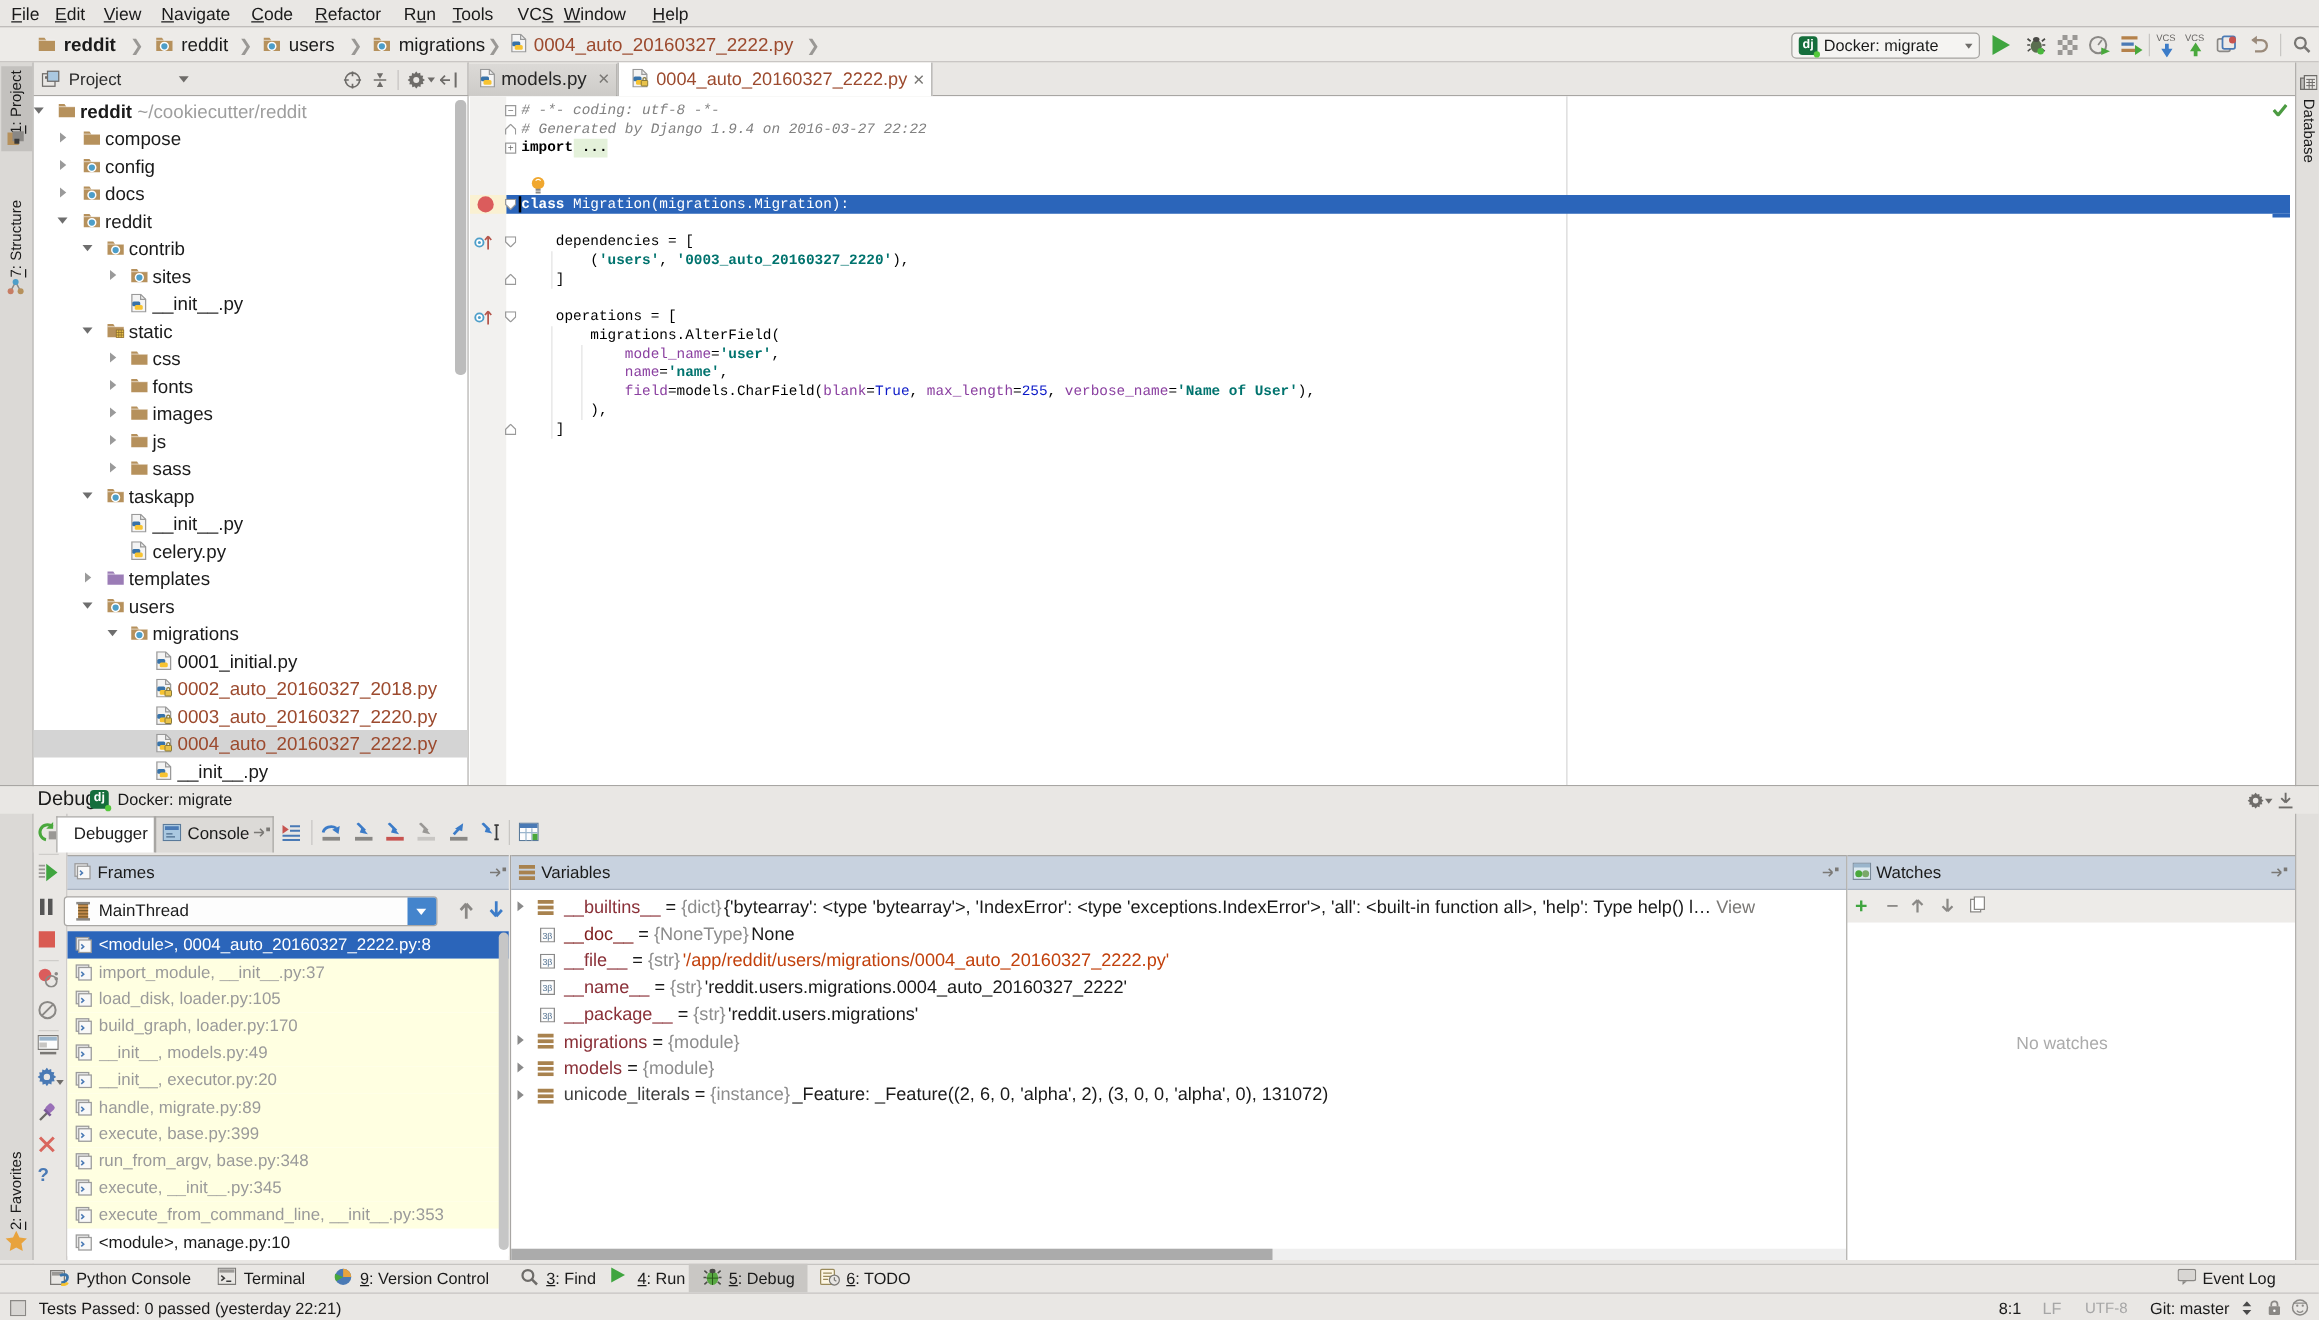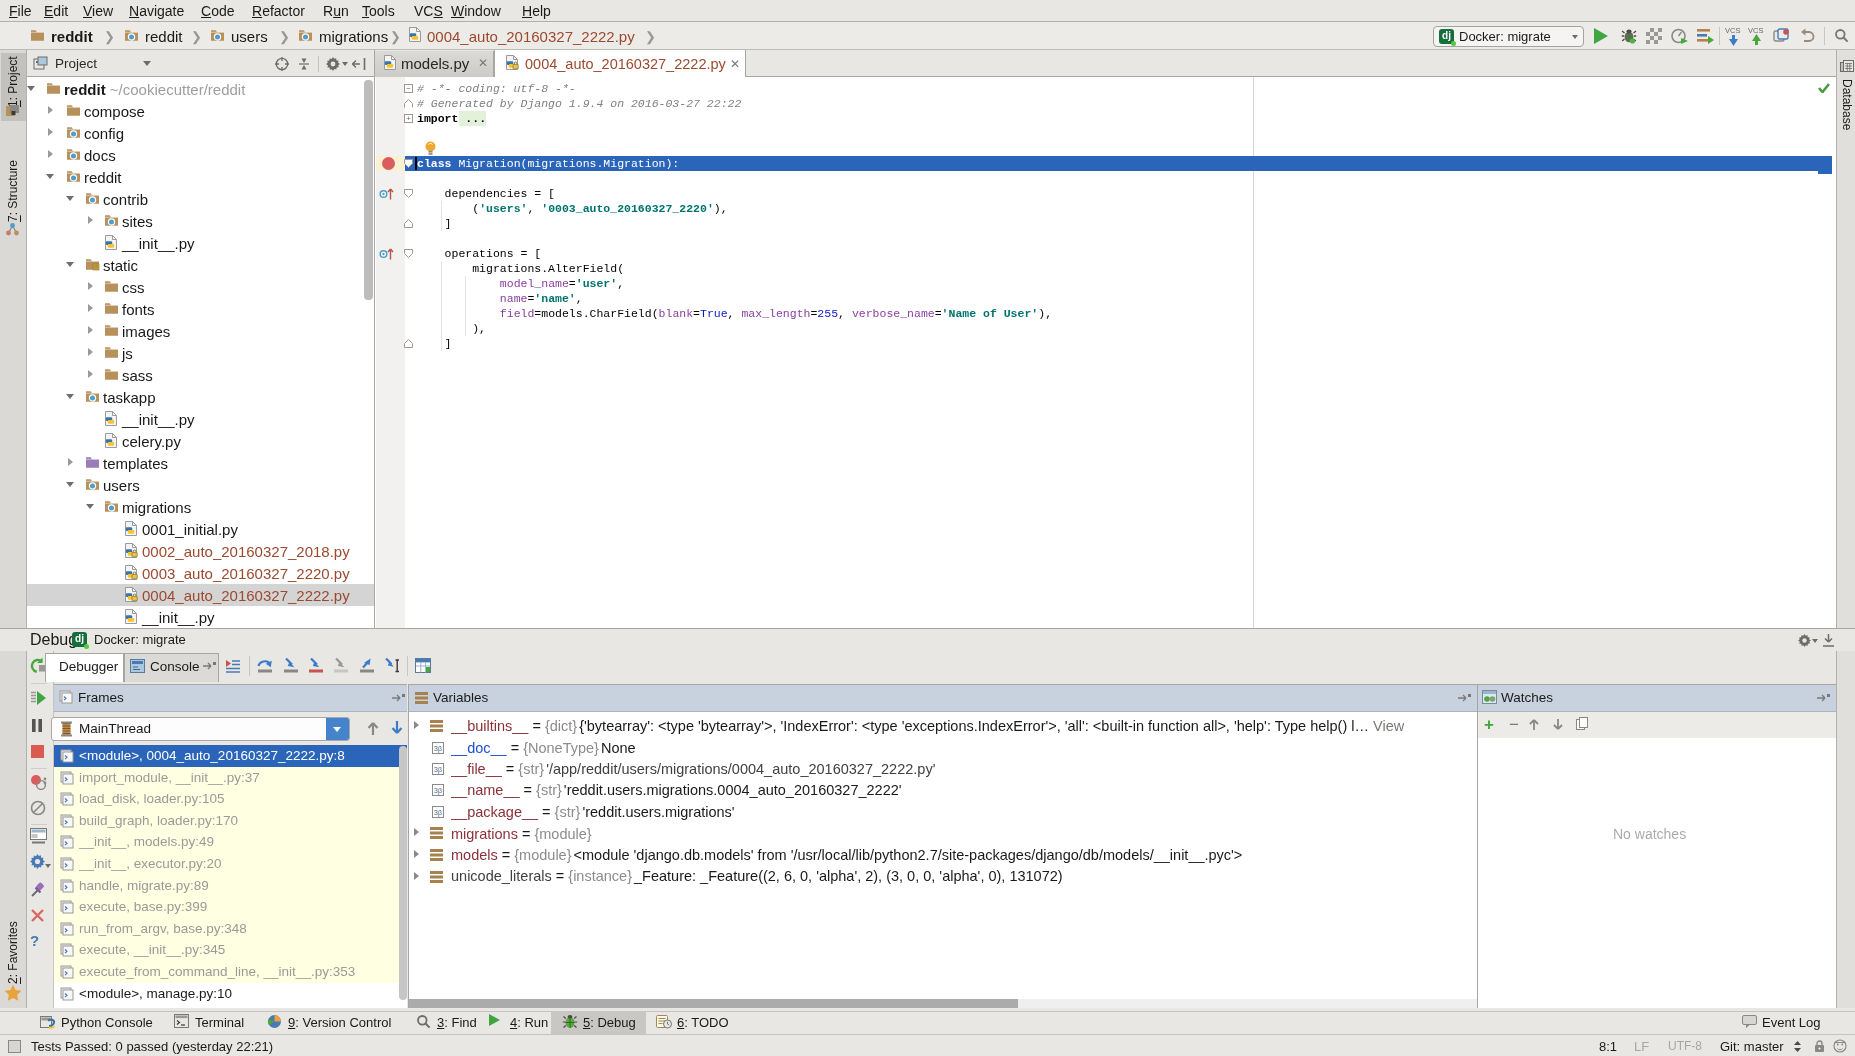--- a/index.html
+++ b/index.html
@@ -944,36 +944,36 @@
     <span style="color:#1a1a1a;margin-left:2px">{'bytearray': &lt;type 'bytearray'&gt;, 'IndexError': &lt;type 'exceptions.IndexError'&gt;, 'all': &lt;built-in function all&gt;, 'help': Type help() l…</span>
     <span style="color:#7a7875">&nbsp;View</span>
   </div>
 <div class="a" style="left:432px;top:742px">
     <svg width="12" height="12">
       <rect x="0.5" y="0.5" width="11" height="11" fill="#fdfdfd" stroke="#8a8a8a"></rect>
       <text x="2" y="9" font-size="7" fill="#4a6a8a" font-family="Liberation Sans">3β</text>
     </svg>
   </div>
 <div class="a f" style="left:451px;top:740px;font-size:14.5px;white-space:nowrap;max-width:1012px;overflow:hidden">
-    <span style="color:#1d4ed8">__doc__</span>
+    <span style="color:#7f1d1d">__doc__</span>
     <span style="color:#1a1a1a">&nbsp;=&nbsp;</span>
     <span style="color:#8c8c8c">{NoneType}</span>
     <span style="color:#1a1a1a;margin-left:2px">None</span>
   </div>
 <div class="a" style="left:432px;top:763px">
     <svg width="12" height="12">
       <rect x="0.5" y="0.5" width="11" height="11" fill="#fdfdfd" stroke="#8a8a8a"></rect>
       <text x="2" y="9" font-size="7" fill="#4a6a8a" font-family="Liberation Sans">3β</text>
     </svg>
   </div>
 <div class="a f" style="left:451px;top:761px;font-size:14.5px;white-space:nowrap;max-width:1012px;overflow:hidden">
     <span style="color:#8a3038">__file__</span>
     <span style="color:#1a1a1a">&nbsp;=&nbsp;</span>
     <span style="color:#8c8c8c">{str}</span>
-    <span style="color:#404040;margin-left:2px">'/app/reddit/users/migrations/0004_auto_20160327_2222.py'</span>
+    <span style="color:#c2410c;margin-left:2px">'/app/reddit/users/migrations/0004_auto_20160327_2222.py'</span>
   </div>
 <div class="a" style="left:432px;top:784px">
     <svg width="12" height="12">
       <rect x="0.5" y="0.5" width="11" height="11" fill="#fdfdfd" stroke="#8a8a8a"></rect>
       <text x="2" y="9" font-size="7" fill="#4a6a8a" font-family="Liberation Sans">3β</text>
     </svg>
   </div>
 <div class="a f" style="left:451px;top:782px;font-size:14.5px;white-space:nowrap;max-width:1012px;overflow:hidden">
     <span style="color:#8a3038">__name__</span>
     <span style="color:#1a1a1a">&nbsp;=&nbsp;</span>
@@ -1014,21 +1014,20 @@
     <svg width="13" height="13">
       <rect x="0" y="1" width="13" height="3" fill="#a8824e"></rect>
       <rect x="0" y="5.5" width="13" height="3" fill="#a8824e"></rect>
       <rect x="0" y="10" width="13" height="3" fill="#a8824e"></rect>
     </svg>
   </div>
 <div class="a f" style="left:451px;top:847px;font-size:14.5px;white-space:nowrap;max-width:1012px;overflow:hidden">
     <span style="color:#8a3038">models</span>
     <span style="color:#1a1a1a">&nbsp;=&nbsp;</span>
     <span style="color:#8c8c8c">{module}</span>
-    <span style="color:#1a1a1a;margin-left:2px">&lt;module 'django.db.models' from '/usr/local/lib/python2.7/site-packages/django/db/models/__init__.pyc'&gt;</span>
   </div>
 <div class="a" style="left:414px;top:872px">
     <div style="width:0;height:0;border-left:5px solid #8a8a8a;border-top:4px solid transparent;border-bottom:4px solid transparent"></div>
   </div>
 <div class="a" style="left:430px;top:870px">
     <svg width="13" height="13">
       <rect x="0" y="1" width="13" height="3" fill="#a8824e"></rect>
       <rect x="0" y="5.5" width="13" height="3" fill="#a8824e"></rect>
       <rect x="0" y="10" width="13" height="3" fill="#a8824e"></rect>
     </svg>

